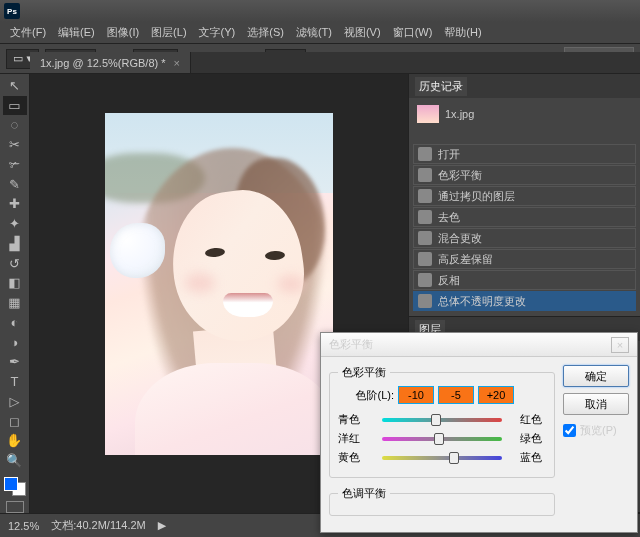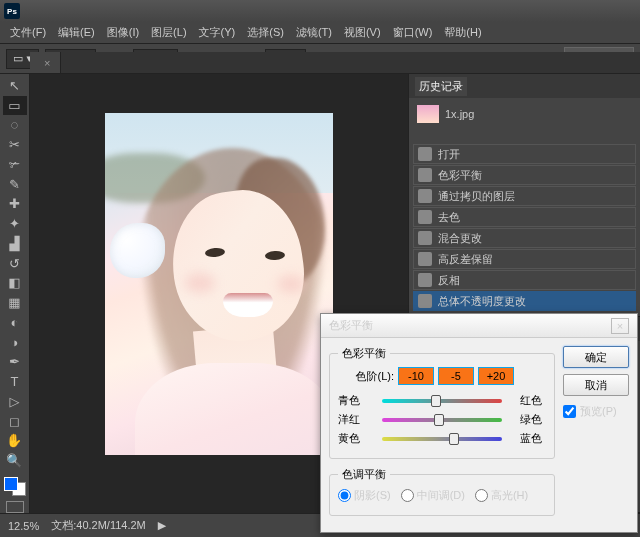--- a/index.html
+++ b/index.html
@@ -112,20 +112,21 @@
   <span class="lbl">羽化:</span>
   <div class="sel">0 像素</div>
   <span class="lbl">消除锯齿</span>
   <span class="lbl">样式:</span>
   <div class="sel"><span>正常</span> ▾</div>
   <div class="essentials">基本功能</div>
 </div>
 
 <div class="tabbar">
   <div class="tab">
+    <span>1x.jpg @ 12.5%(RGB/8) *</span>
     <span class="x">×</span>
   </div>
 </div>
 
 <div class="toolsbar">
   <div class="t">↖</div>
   <div class="t active">▭</div>
   <div class="t">◌</div>
   <div class="t">✂</div>
   <div class="t">✃</div>
@@ -287,34 +288,20 @@
           <span class="end">黄色</span>
           <div class="track">
               <div class="bar grad-yb"></div>
               <div class="handle" style="left:60%"></div>
             </div>
           <span class="end">蓝色</span>
         </div>
       </fieldset>
       <fieldset>
         <legend>色调平衡</legend>
-        <div class="radios">
-          <label>
-              <input type="radio" name="tb" checked="" style="">
-              <span>阴影(S)</span>
-            </label>
-          <label>
-              <input type="radio" name="tb" style="">
-              <span>中间调(D)</span>
-            </label>
-          <label>
-              <input type="radio" name="tb" style="">
-              <span>高光(H)</span>
-            </label>
-        </div>
       </fieldset>
     </div>
     <div class="dlg-right">
       <div class="dlg-btn primary">确定</div>
       <div class="dlg-btn">取消</div>
       <label class="chk-preview">
           <input type="checkbox" checked="" style="">
           <span>预览(P)</span>
         </label>
     </div>

